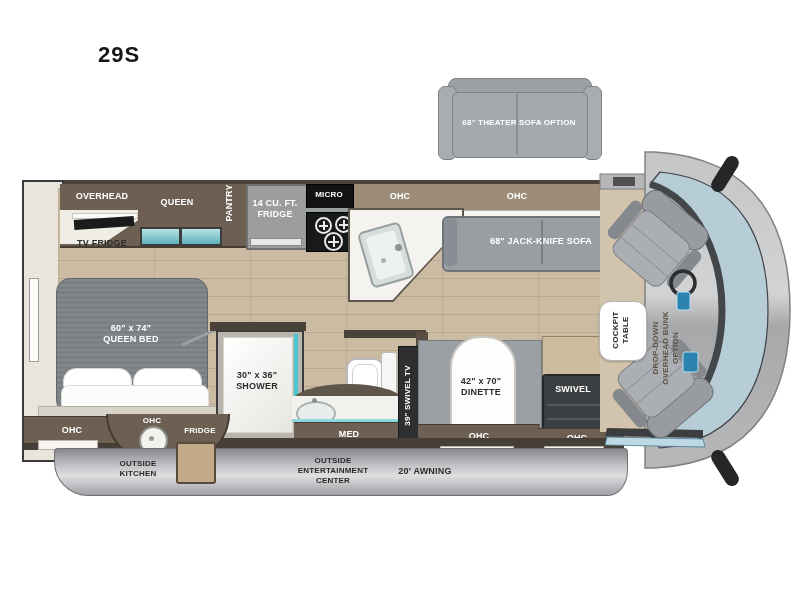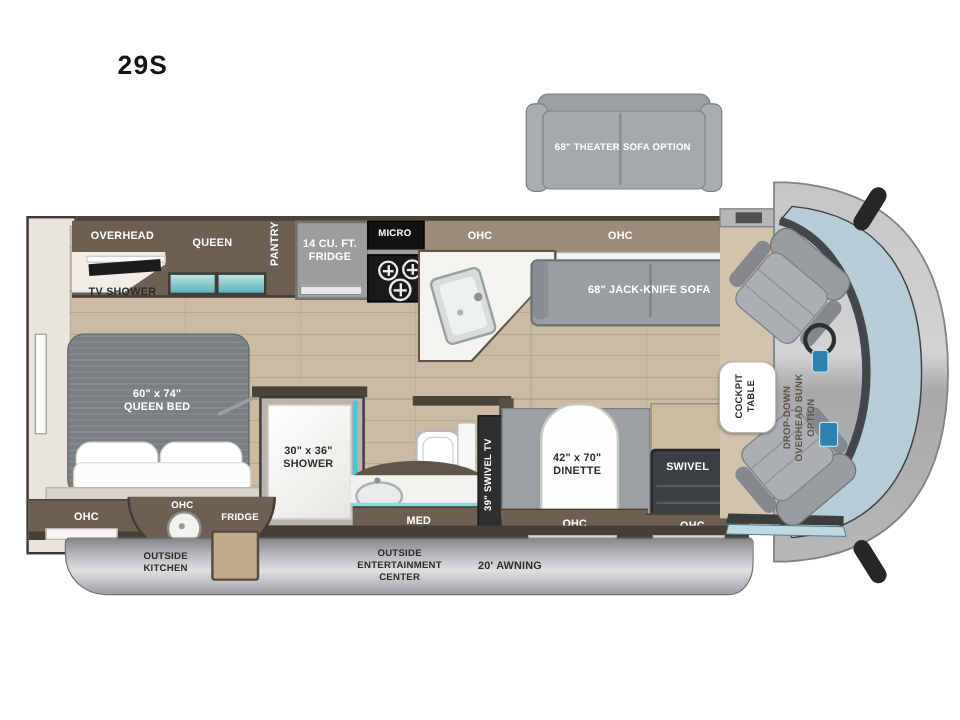--- a/index.html
+++ b/index.html
@@ -46,21 +46,21 @@
   <div class="a" style="left:29px;top:278px;width:8px;height:82px;background:#fbfbf9;border:1px solid #9a9a96;"></div>
   <div class="a floor" style="left:58px;top:188px;width:588px;height:254px;"></div>
 
   <div class="a wood" style="left:60px;top:184px;width:288px;height:62px;border-bottom:2px solid #443b31;"></div>
   <div class="lbl" style="left:62px;top:191px;width:80px;">OVERHEAD</div>
   <div class="lbl" style="left:137px;top:197px;width:80px;">QUEEN</div>
   <div class="lbl rot" style="left:202px;top:197px;width:56px;height:12px;">PANTRY</div>
   <div class="a" style="left:60px;top:210px;width:78px;height:34px;background:#f0ede6;clip-path:polygon(0 0,100% 0,100% 30%,55% 100%,0 100%);"></div>
   <div class="a" style="left:72px;top:213px;width:64px;height:4px;background:#fafaf8;border:1px solid #c9c4ba;"></div>
   <div class="a" style="left:74px;top:218px;width:60px;height:10px;background:#1b1b1b;transform:rotate(-4deg);"></div>
-  <div class="lbl dark" style="left:60px;top:238px;width:84px;">TV SHOWER</div>
+  <div class="lbl dark" style="left:60px;top:238px;width:84px;">TV FRIDGE</div>
   <div class="a teal-win" style="left:140px;top:227px;width:37px;height:15px;"></div>
   <div class="a teal-win" style="left:180px;top:227px;width:38px;height:15px;"></div>
 
   <div class="a" style="left:246px;top:184px;width:58px;height:62px;background:#9d9d9d;border:2px solid #717171;"></div>
   <div class="a" style="left:250px;top:238px;width:50px;height:6px;background:#e8e8e8;border:1px solid #8a8a8a;"></div>
   <div class="lbl" style="left:246px;top:198px;width:58px;">14 CU. FT.
 FRIDGE</div>
   <div class="a" style="left:306px;top:184px;width:46px;height:24px;background:#121212;border:1px solid #000;"></div>
   <div class="lbl sm" style="left:306px;top:190px;width:46px;">MICRO</div>
   <div class="a" style="left:306px;top:208px;width:48px;height:4px;background:#9aa0a0;"></div>

